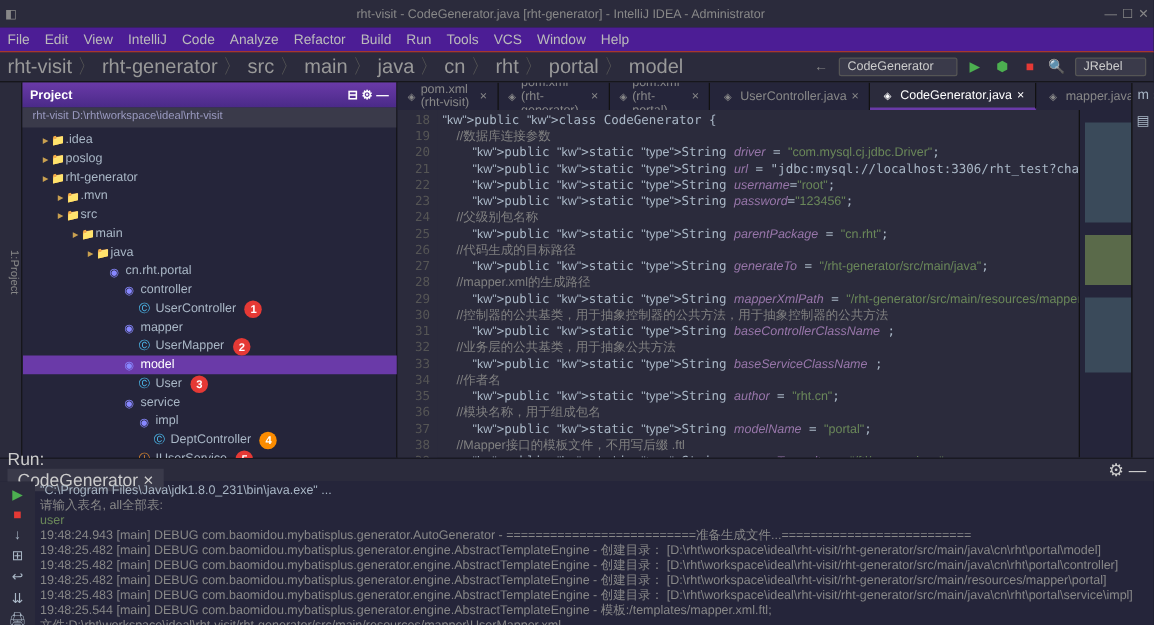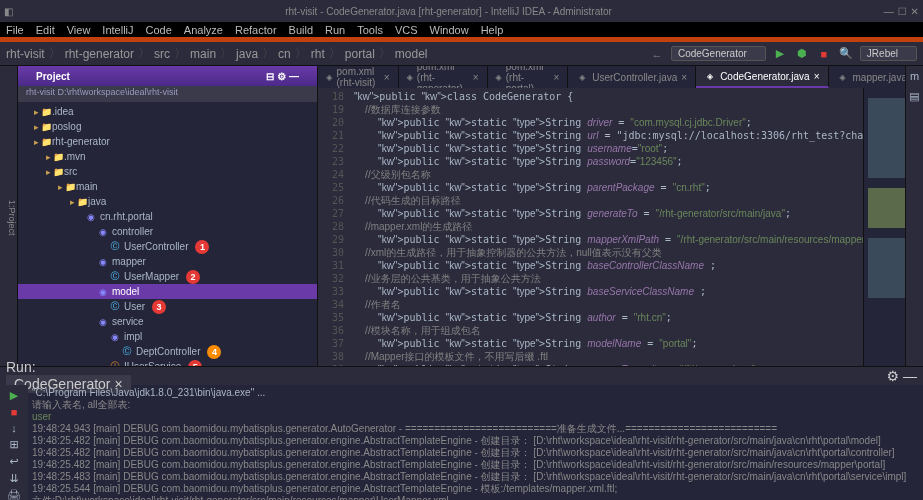--- a/index.html
+++ b/index.html
@@ -1,31 +1,31 @@
 <!DOCTYPE html>
 <html><head>
 <meta charset="utf-8">
 <style>
 * { margin:0; padding:0; box-sizing:border-box; font-family:"Segoe UI",Arial,sans-serif; }
 body { background:#1e1e2e; color:#a9b7c6; font-size:11px; width:923px; height:500px; overflow:hidden; position:relative; }
 .titlebar { height:22px; background:#2b2b3c; display:flex; align-items:center; justify-content:space-between; padding:0 4px; color:#888; font-size:10px; }
 .titlebar-left,.titlebar-right{display:flex;gap:4px;align-items:center;}
-.menubar { height:20px; background:#000000; display:flex; align-items:center; padding:0 6px; gap:12px; color:#bbb; font-size:11px; border-bottom:5px solid #c2410c; }
+.menubar { height:20px; background:#4c1d95; display:flex; align-items:center; padding:0 6px; gap:12px; color:#bbb; font-size:11px; border-bottom:1px solid #c2410c; }
 .menubar span{cursor:default;}
 .toolbar { height:24px; background:#2b2b3c; display:flex; align-items:center; justify-content:space-between; padding:0 6px; border-bottom:1px solid #111; }
-.breadcrumb{display:flex;gap:4px;align-items:center;font-size:12px;color:#999;}
+.breadcrumb{display:flex;gap:4px;align-items:center;font-size:16px;color:#999;}
 .breadcrumb .sep{color:#555;}
 .tool-right{display:flex;gap:6px;align-items:center;}
 .select-box{background:#3a3a4a;border:1px solid #555;color:#ccc;padding:1px 18px 1px 6px;font-size:10px;border-radius:2px;}
 .icon-btn{width:16px;height:16px;display:flex;align-items:center;justify-content:center;color:#888;}
 .play-icon{color:#4caf50;}
 .main{display:flex;height:300px;}
 .left-gutter{width:18px;background:#2b2b3c;border-right:1px solid #111;display:flex;flex-direction:column;align-items:center;gap:8px;padding-top:4px;font-size:9px;color:#888;writing-mode:vertical-rl;}
 .sidebar{width:300px;background:#25253a;border-right:1px solid #111;display:flex;flex-direction:column;}
-.side-header{height:20px;background:linear-gradient(#6a3aa8,#4a2a88);display:flex;align-items:center;padding:0 18px;color:#fff;font-weight:bold;font-size:10px;justify-content:space-between;}
+.side-header{height:20px;background:linear-gradient(#6a3aa8,#4a2a88);display:flex;align-items:center;padding:0 6px;color:#fff;font-weight:bold;font-size:10px;justify-content:space-between;}
 .side-sub{height:16px;background:#3a3a4a;padding:1px 8px;font-size:9px;color:#9a9ac0;}
 .tree{flex:1;overflow:auto;padding:2px 0;}
 .tree-item{display:flex;align-items:center;padding:0 4px;height:15px;font-size:10px;color:#a9b7c6;white-space:nowrap;gap:3px;}
 .tree-item.hl{background:#6a3aa8;color:#fff;}
 .ind{display:inline-block;}
 .ic{width:12px;height:12px;display:inline-flex;align-items:center;justify-content:center;font-size:9px;}
 .ic.folder{color:#c9a050;}
 .ic.pkg{color:#8888ff;}
 .ic.cls{color:#4fc3f7;}
 .ic.srv{color:#e08a2c;}
@@ -291,21 +291,21 @@
     <span class="&lt;span">"kw"</span>&gt;public <span class="&lt;span">"kw"</span>&gt;static <span class="&lt;span">"type"</span>&gt;String <span class="fld">driver</span> = <span class="str">"com.mysql.cj.jdbc.Driver"</span>;
     <span class="&lt;span">"kw"</span>&gt;public <span class="&lt;span">"kw"</span>&gt;static <span class="&lt;span">"type"</span>&gt;String <span class="fld">url</span> = "jdbc:mysql://localhost:3306/rht_test?characterEncoding=utf8&amp;useSSL=false&amp;server
     <span class="&lt;span">"kw"</span>&gt;public <span class="&lt;span">"kw"</span>&gt;static <span class="&lt;span">"type"</span>&gt;String <span class="fld">username</span>=<span class="str">"root"</span>;
     <span class="&lt;span">"kw"</span>&gt;public <span class="&lt;span">"kw"</span>&gt;static <span class="&lt;span">"type"</span>&gt;String <span class="fld">password</span>=<span class="str">"123456"</span>;
 <span class="cmt">    //父级别包名称</span>
     <span class="&lt;span">"kw"</span>&gt;public <span class="&lt;span">"kw"</span>&gt;static <span class="&lt;span">"type"</span>&gt;String <span class="fld">parentPackage</span> = <span class="str">"cn.rht"</span>;
 <span class="cmt">    //代码生成的目标路径</span>
     <span class="&lt;span">"kw"</span>&gt;public <span class="&lt;span">"kw"</span>&gt;static <span class="&lt;span">"type"</span>&gt;String <span class="fld">generateTo</span> = <span class="str">"/rht-generator/src/main/java"</span>;
 <span class="cmt">    //mapper.xml的生成路径</span>
     <span class="&lt;span">"kw"</span>&gt;public <span class="&lt;span">"kw"</span>&gt;static <span class="&lt;span">"type"</span>&gt;String <span class="fld">mapperXmlPath</span> = <span class="str">"/rht-generator/src/main/resources/mapper"</span>;
-<span class="cmt">    //xml的生成路径，用于抽象控制器的公共方法，null值表示没有父类</span>
+<span class="cmt">    //控制器的公共基类，用于抽象控制器的公共方法，用于抽象控制器的公共方法</span>
     <span class="&lt;span">"kw"</span>&gt;public <span class="&lt;span">"kw"</span>&gt;static <span class="&lt;span">"type"</span>&gt;String <span class="fld">baseControllerClassName</span> ;
 <span class="cmt">    //业务层的公共基类，用于抽象公共方法</span>
     <span class="&lt;span">"kw"</span>&gt;public <span class="&lt;span">"kw"</span>&gt;static <span class="&lt;span">"type"</span>&gt;String <span class="fld">baseServiceClassName</span> ;
 <span class="cmt">    //作者名</span>
     <span class="&lt;span">"kw"</span>&gt;public <span class="&lt;span">"kw"</span>&gt;static <span class="&lt;span">"type"</span>&gt;String <span class="fld">author</span> = <span class="str">"rht.cn"</span>;
 <span class="cmt">    //模块名称，用于组成包名</span>
     <span class="&lt;span">"kw"</span>&gt;public <span class="&lt;span">"kw"</span>&gt;static <span class="&lt;span">"type"</span>&gt;String <span class="fld">modelName</span> = <span class="str">"portal"</span>;
 <span class="cmt">    //Mapper接口的模板文件，不用写后缀 .ftl</span>
     <span class="&lt;span">"kw"</span>&gt;public <span class="&lt;span">"kw"</span>&gt;static <span class="&lt;span">"type"</span>&gt;String <span class="fld">mapperTempalte</span> = <span class="str">"/ftl/mapper.java"</span>;
 

